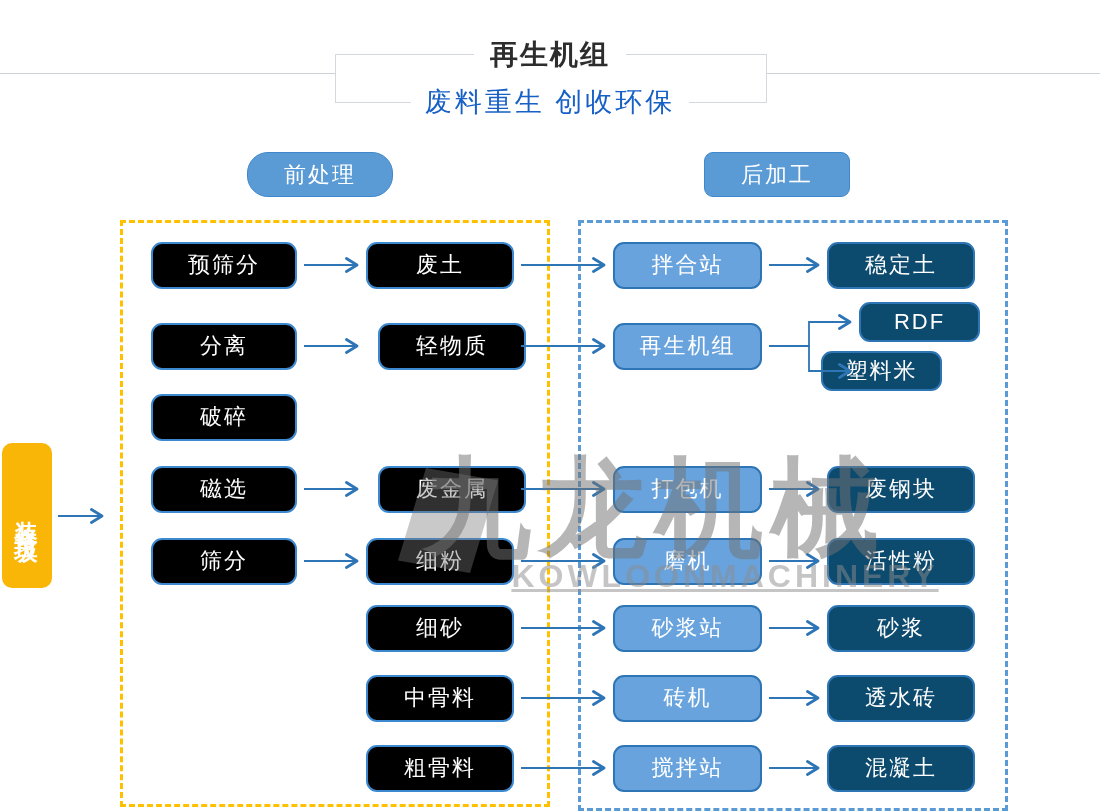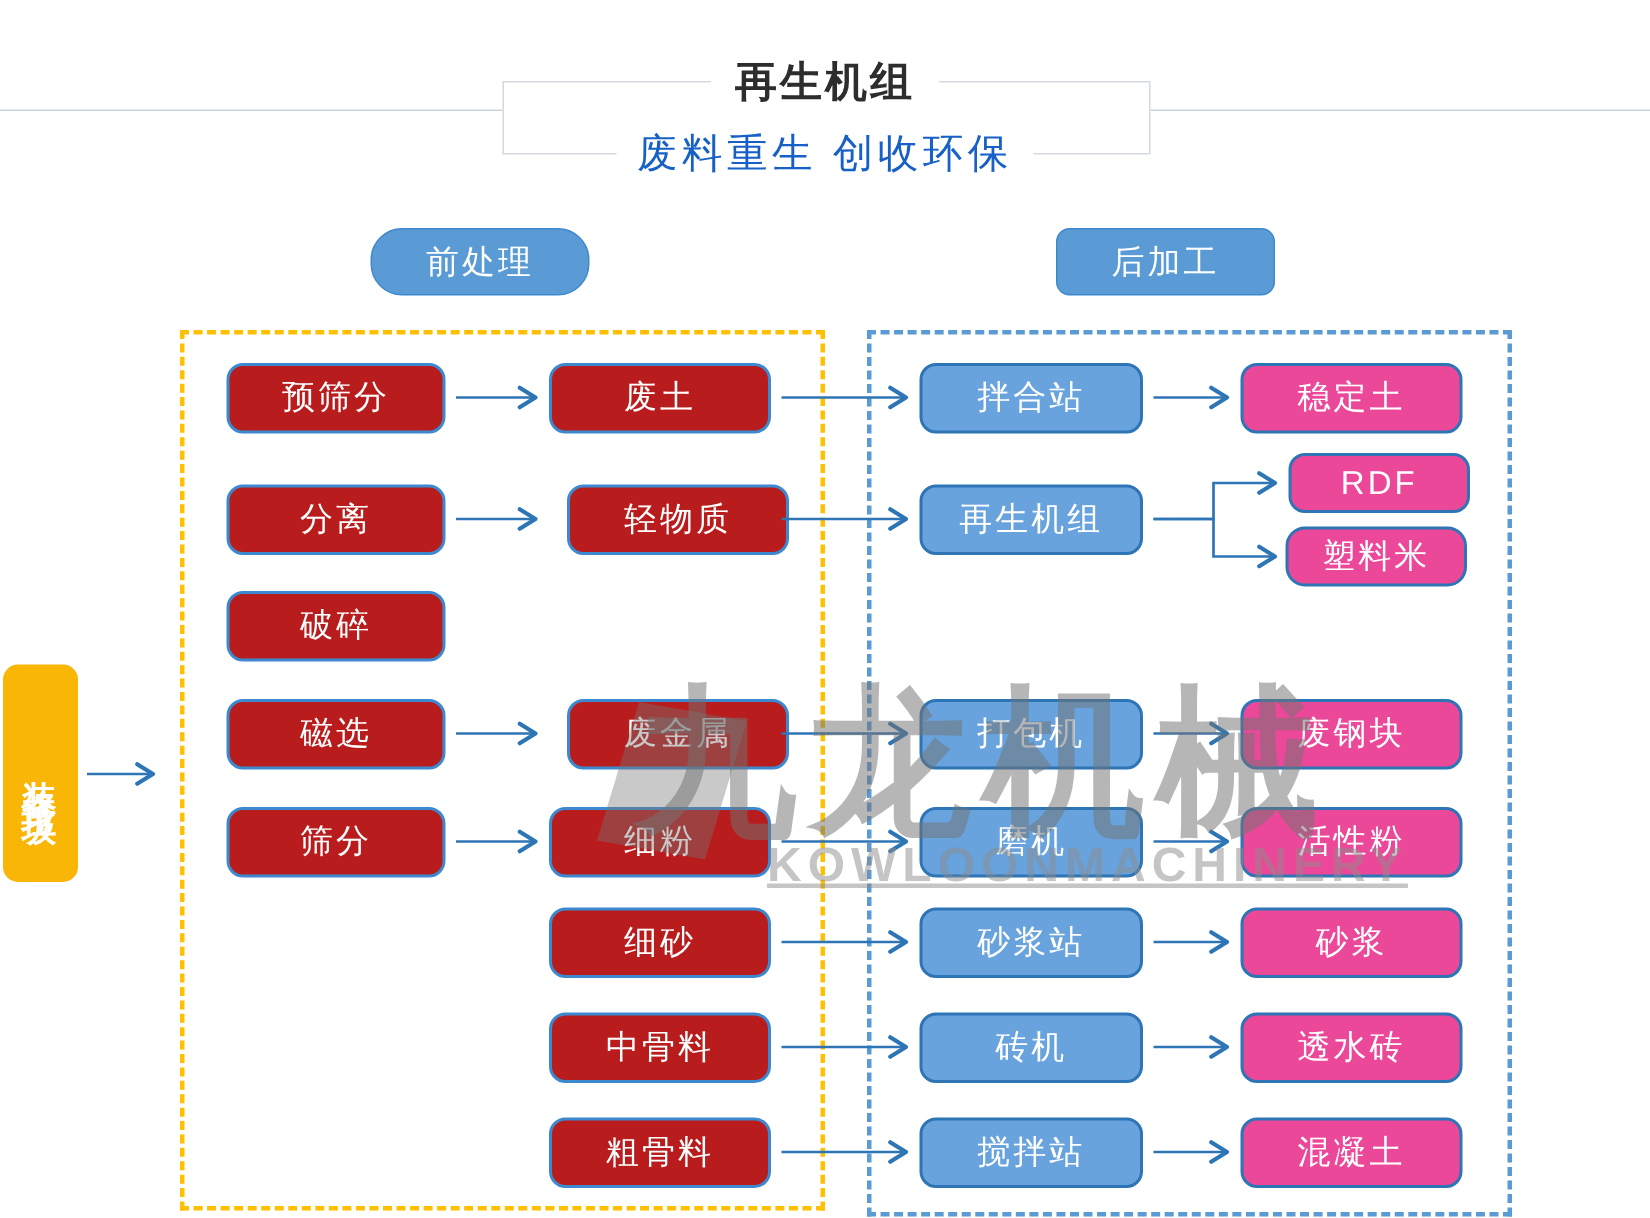--- a/index.html
+++ b/index.html
@@ -34,23 +34,23 @@
   .source-box{position:absolute;left:2px;top:443px;width:50px;height:145px;
     background:#f9b606;border-radius:10px;color:#ffffff;z-index:4;
     display:flex;align-items:center;justify-content:center;
     writing-mode:vertical-rl;text-orientation:upright;
     font-size:23px;font-weight:bold;letter-spacing:7px;}
   
   #node-layer{position:absolute;left:0;top:0;width:1100px;height:812px;z-index:5;}
   .node{position:absolute;box-sizing:border-box;border-radius:11px;
     display:flex;align-items:center;justify-content:center;
     color:#ffffff;font-size:22px;letter-spacing:2px;}
-  .node.light{background:#b91c1c;border:2px solid #3d89cf;}
+  .node.light{background:#000000;border:2px solid #3d89cf;}
   .node.mid{background:#68a3de;border:2px solid #2e75b6;}
-  .node.dark{background:#ec4899;border:2px solid #2e75b6;}
+  .node.dark{background:#0c4a6e;border:2px solid #2e75b6;}
   
   #edge-layer{position:absolute;left:0;top:0;z-index:6;pointer-events:none;}
   
   #watermark{position:absolute;left:0;top:0;width:1100px;height:812px;
     z-index:7;pointer-events:none;}
   .wm-cn{position:absolute;left:395px;top:448px;width:520px;text-align:center;
     font-size:108px;font-weight:bold;color:rgba(115,115,115,0.52);
     letter-spacing:8px;line-height:120px;white-space:nowrap;}
   .wm-en{position:absolute;left:480px;top:558px;width:490px;text-align:center;
     font-size:32px;font-weight:bold;color:rgba(140,140,140,0.5);
@@ -94,21 +94,21 @@
     <div class="node light" style="left: 366px; top: 744.5px; width: 148px; height: 47px;">粗骨料</div>
     <div class="node mid" style="left: 613px; top: 241.5px; width: 149px; height: 47px;">拌合站</div>
     <div class="node mid" style="left: 613px; top: 322.5px; width: 149px; height: 47px;">再生机组</div>
     <div class="node mid" style="left: 613px; top: 465.5px; width: 149px; height: 47px;">打包机</div>
     <div class="node mid" style="left: 613px; top: 537.5px; width: 149px; height: 47px;">磨机</div>
     <div class="node mid" style="left: 613px; top: 604.5px; width: 149px; height: 47px;">砂浆站</div>
     <div class="node mid" style="left: 613px; top: 674.5px; width: 149px; height: 47px;">砖机</div>
     <div class="node mid" style="left: 613px; top: 744.5px; width: 149px; height: 47px;">搅拌站</div>
     <div class="node dark" style="left: 827px; top: 241.5px; width: 148px; height: 47px;">稳定土</div>
     <div class="node dark" style="left: 859px; top: 302px; width: 121px; height: 40px;">RDF</div>
-    <div class="node dark" style="left: 857px; top: 351px; width: 121px; height: 40px; border-radius: 13px;">塑料米</div>
+    <div class="node dark" style="left: 821px; top: 351px; width: 121px; height: 40px;">塑料米</div>
     <div class="node dark" style="left: 827px; top: 465.5px; width: 148px; height: 47px;">废钢块</div>
     <div class="node dark" style="left: 827px; top: 537.5px; width: 148px; height: 47px;">活性粉</div>
     <div class="node dark" style="left: 827px; top: 604.5px; width: 148px; height: 47px;">砂浆</div>
     <div class="node dark" style="left: 827px; top: 674.5px; width: 148px; height: 47px;">透水砖</div>
     <div class="node dark" style="left: 827px; top: 744.5px; width: 148px; height: 47px;">混凝土</div>
   </div>
 
 <svg id="edge-layer" width="1100" height="812">
   <defs>
     <marker id="ah" viewBox="0 0 10 10" refX="7.5" refY="5" markerWidth="9" markerHeight="9" orient="auto">

